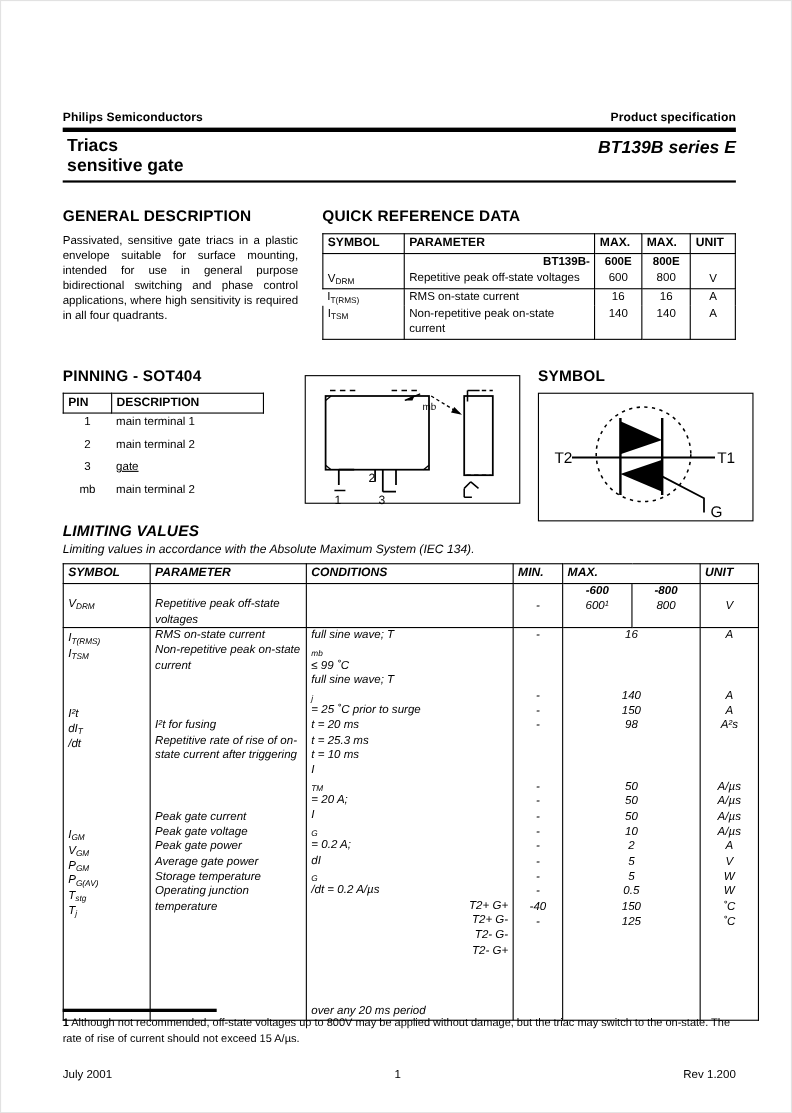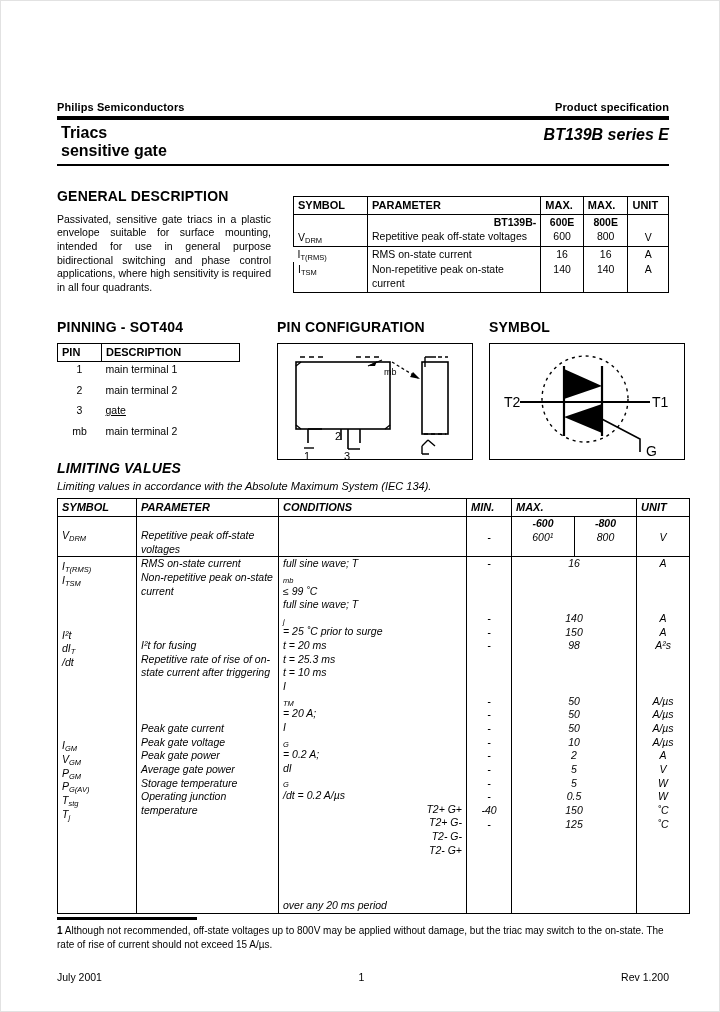--- a/index.html
+++ b/index.html
@@ -128,20 +128,21 @@
   <div class="rule-thin"></div>
 
   <div class="row2" style="margin-top:22px;">
 
     <div class="col-left">
       <div class="sec-h">GENERAL DESCRIPTION</div>
       <div class="body-text" style="margin-top:9px;width:214px;">Passivated, sensitive gate triacs in a plastic envelope suitable for surface mounting, intended for use in general purpose bidirectional switching and phase control applications, where high sensitivity is required in all four quadrants.</div>
     </div>
 
     <div class="col-right">
+      <div class="sec-h">QUICK REFERENCE DATA</div>
       <table class="dt" style="margin-top:8px;">
         <colgroup>
               <col style="width:73px">
               <col style="width:171px">
               <col style="width:42px">
               <col style="width:44px">
               <col style="width:40px">
             </colgroup>
         <tbody>
               <tr>
@@ -220,21 +221,20 @@
         </tr>
         <tr>
           <td class="ctr nb" style="border-left:1px solid #000;border-bottom:1px solid #000;padding-top:6px;padding-bottom:14px;">mb</td>
           <td class="nb" style="border-left:1px solid #000;border-right:1px solid #000;border-bottom:1px solid #000;padding-top:6px;padding-bottom:14px;">main terminal 2</td>
         </tr>
       </tbody>
           </table>
     </div>
 
     <div style="width:212px;">
-      <div class="sec-h">PIN CONFIGURATION</div>
       <div class="panel" style="margin-top:8px;width:196px;height:117px;">
         <svg width="196" height="117" viewBox="0 0 196 117">
 
           <rect x="18" y="18" width="94" height="67" fill="none" stroke="#000" stroke-width="1.6"></rect>
 
           <path d="M18 22 L23 18" stroke="#000" stroke-width="1.2" fill="none"></path>
           <path d="M18 81 L23 85" stroke="#000" stroke-width="1.2" fill="none"></path>
           <path d="M107 85 L112 81" stroke="#000" stroke-width="1.2" fill="none"></path>
 
           <path d="M22 13 L46 13" stroke="#000" stroke-width="1.4" fill="none" stroke-dasharray="5 4"></path>

